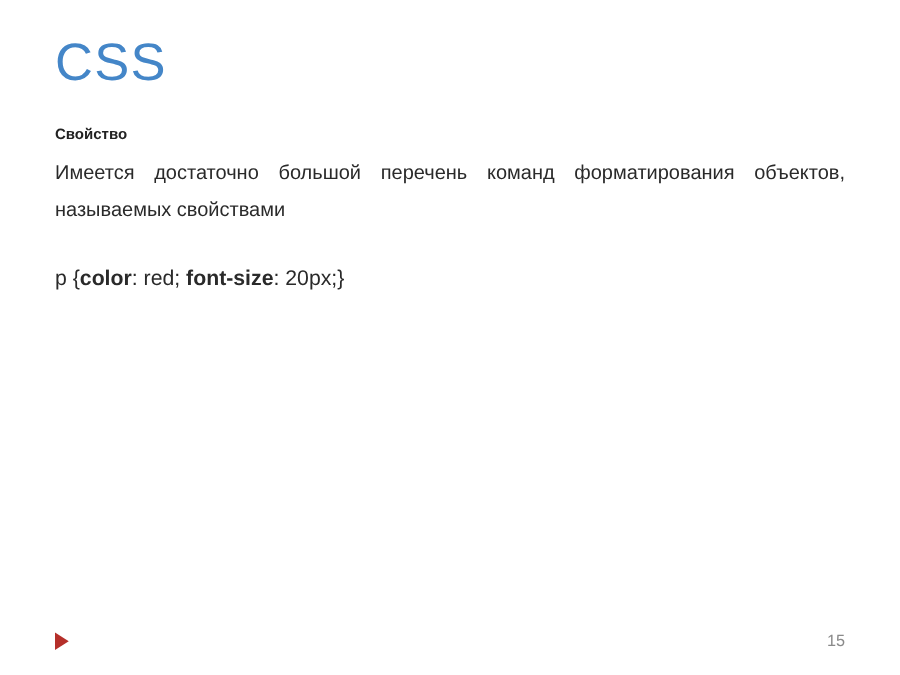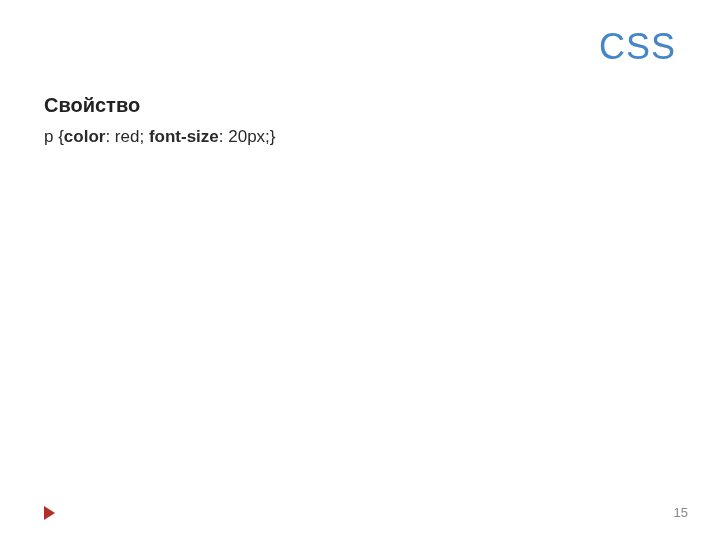--- a/index.html
+++ b/index.html
@@ -10,51 +10,50 @@
       color: #2a2a2a;
       position: relative;
     }
     .slide {
       position: relative;
       width: 720px;
       height: 540px;
       padding: 26px 44px 0 44px;
     }
     .title {
-      text-align: right;
-      font-size: 36px;
+      font-size: 42px;
       font-weight: 400;
       letter-spacing: 1px;
       color: #4486c8;
       margin-bottom: 26px;
       font-family: "Segoe UI Light", "Segoe UI", Arial, sans-serif;
     }
     .heading {
-      font-size: 20px;
+      font-size: 12px;
       font-weight: 700;
       color: #222;
       margin-bottom: 10px;
     }
     .paragraph {
       font-size: 16px;
       line-height: 1.85;
       color: #2a2a2a;
       text-align: justify;
       text-justify: inter-word;
       margin-bottom: 30px;
     }
     .example-line {
       font-size: 17px;
       color: #2a2a2a;
       margin-top: 8px;
     }
     .example-line .bold { font-weight: 700; }
     .page-number {
       position: absolute;
-      right: 32px;
+      right: 44px;
       bottom: 20px;
       font-size: 13px;
       color: #8a8a8a;
     }
     .triangle {
       position: absolute;
       left: 44px;
       bottom: 20px;
       width: 0; height: 0;
       border-top: 7px solid transparent;
@@ -63,20 +62,21 @@
     }
   </style>
 </head>
 <body>
 
 <div class="slide">
   <div class="title">CSS</div>
 
   <div class="heading">Свойство</div>
 
+  <div class="paragraph">Имеется достаточно большой перечень команд форматирования объектов, называемых свойствами</div>
 
 
   <div class="example-line">
     <span>p {</span><span class="bold">color</span><span>: red; </span><span class="bold">font-size</span><span>: 20px;}</span>
   </div>
 
   <div class="triangle"></div>
   <div class="page-number">15</div>
 </div>
 

